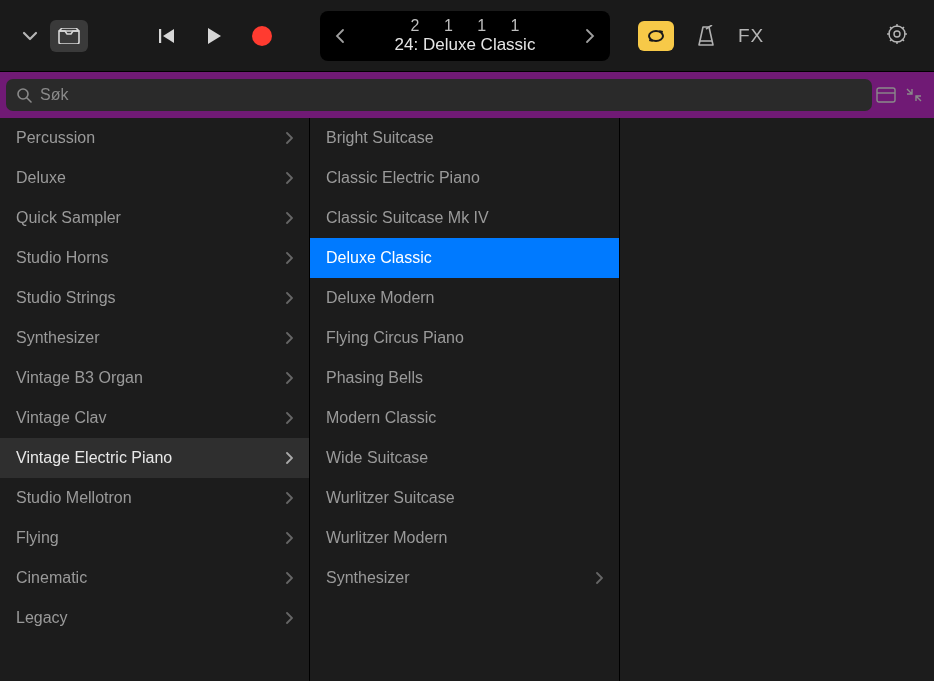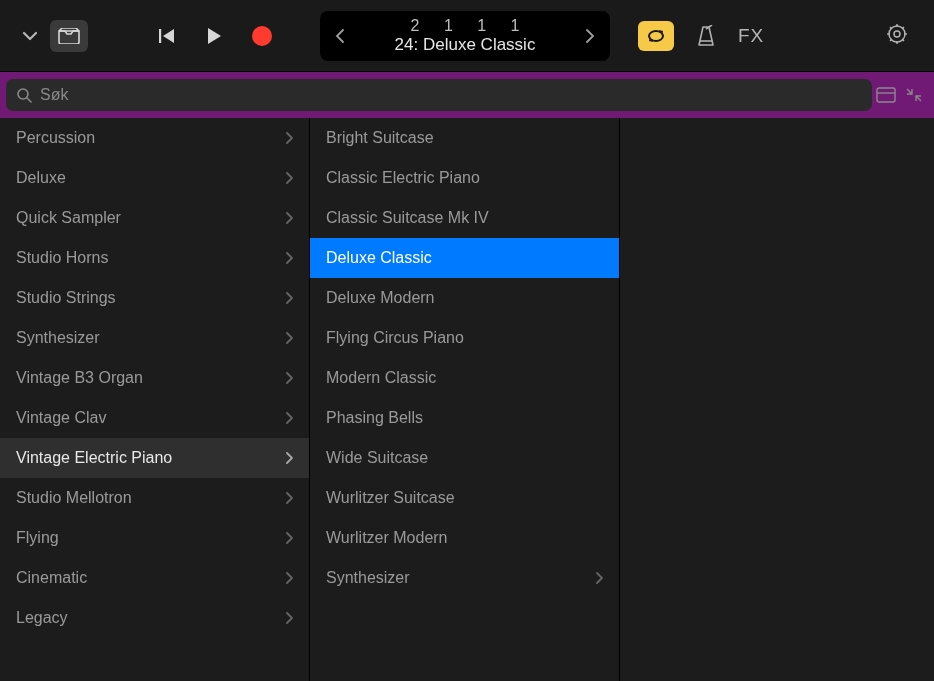--- a/index.html
+++ b/index.html
@@ -425,24 +425,24 @@
       <div class="row selected">
         <span>Deluxe Classic</span>
       </div>
       <div class="row">
         <span>Deluxe Modern</span>
       </div>
       <div class="row">
         <span>Flying Circus Piano</span>
       </div>
       <div class="row">
+        <span>Phasing Bells</span>
+      </div>
+      <div class="row">
         <span>Modern Classic</span>
-      </div>
-      <div class="row">
-        <span>Phasing Bells</span>
       </div>
       <div class="row">
         <span>Wide Suitcase</span>
       </div>
       <div class="row">
         <span>Wurlitzer Suitcase</span>
       </div>
       <div class="row">
         <span>Wurlitzer Modern</span>
       </div>

